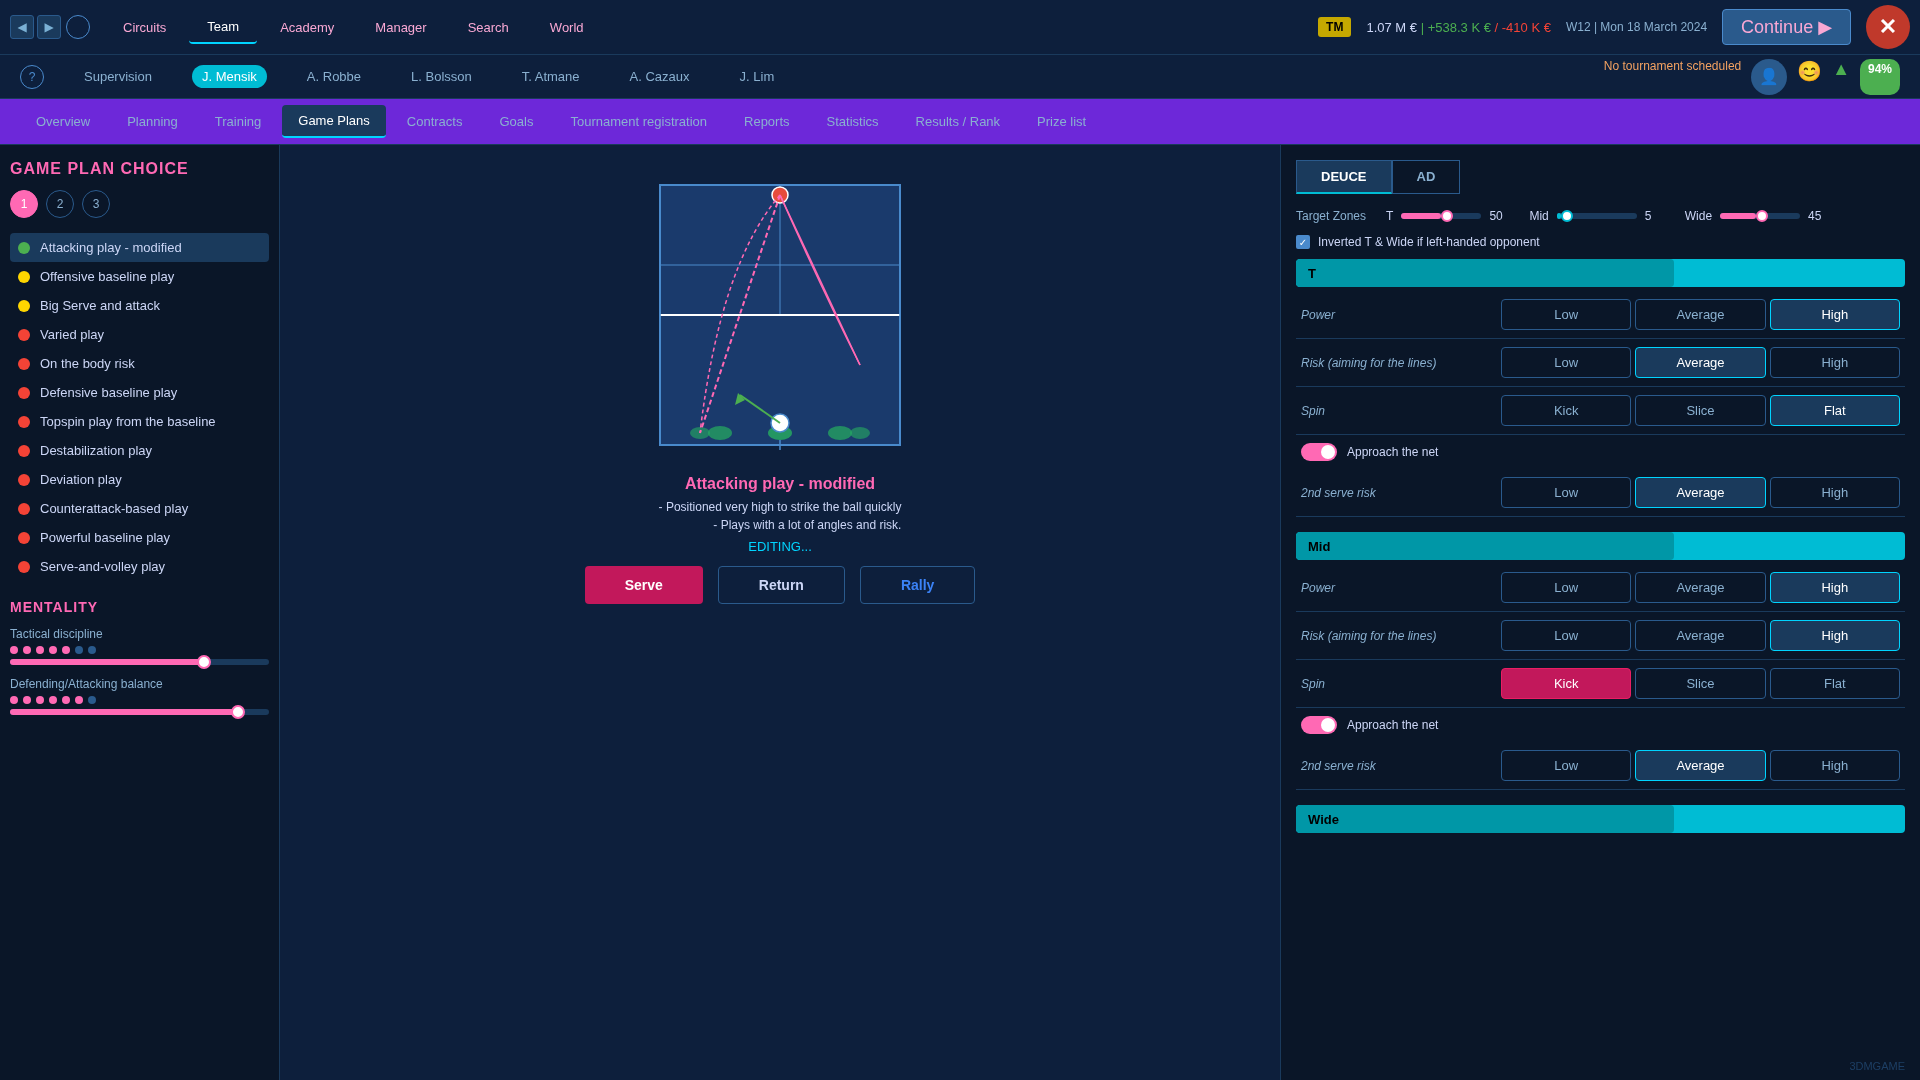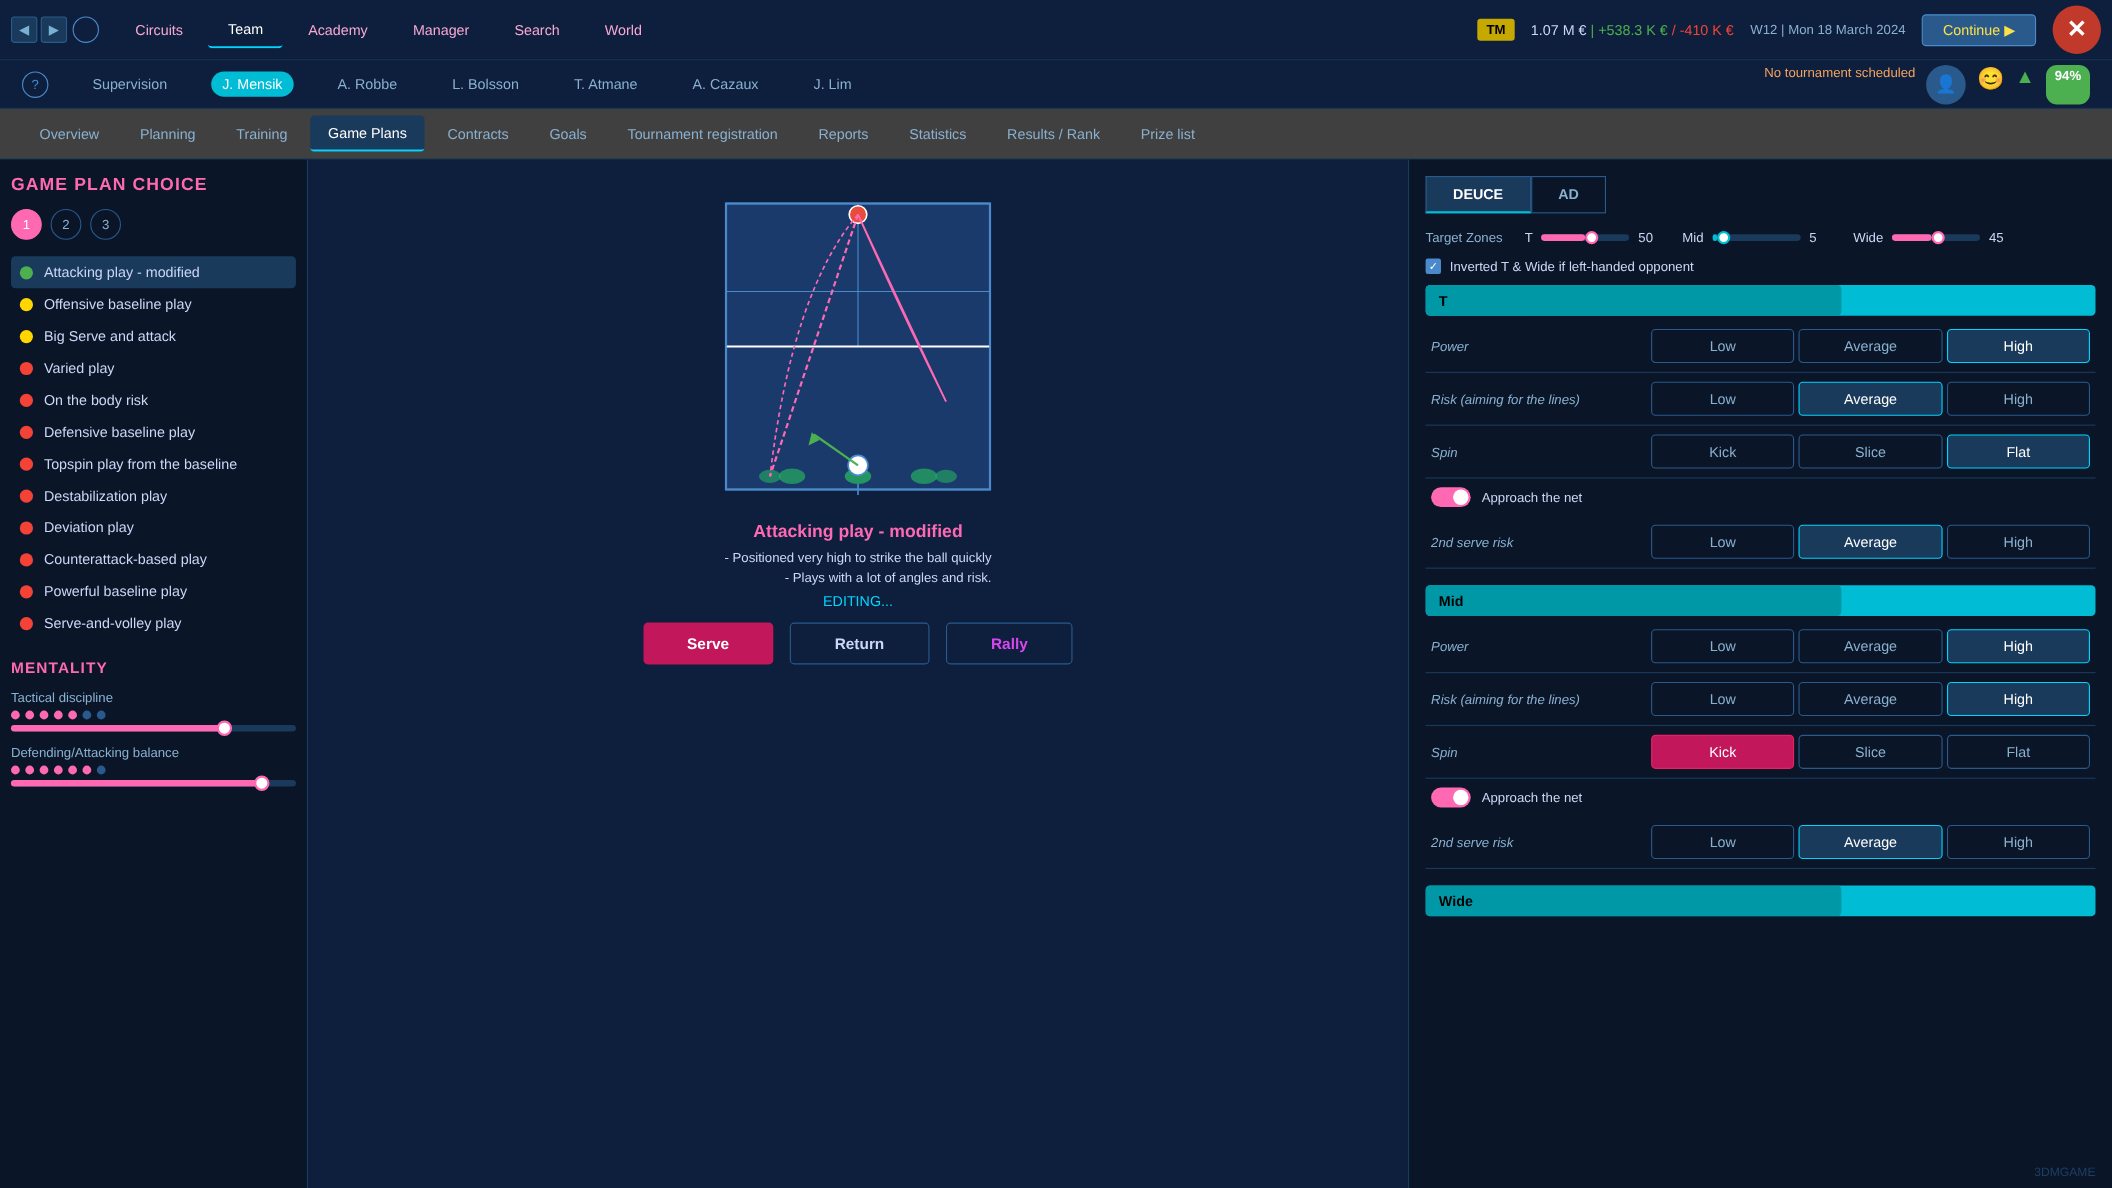--- a/index.html
+++ b/index.html
@@ -62,25 +62,25 @@
     }
     .money-display {
       color: #ccd6f6;
       font-size: 13px;
     }
     .money-green { color: #4caf50; }
     .money-red { color: #f44336; }
     .week-date { color: #8ab0d0; font-size: 12px; }
     .continue-btn {
       background: #2a5a8c;
-      color: #fde047;
+      color: #f9a8d4;
       padding: 6px 18px;
       border-radius: 4px;
       cursor: pointer;
-      font-size: 13px;
+      font-size: 18px;
       border: 1px solid #4a8acc;
     }
     .close-btn-circle {
       width: 44px; height: 44px;
       background: #c0392b;
       border-radius: 50%;
       display: flex; align-items: center; justify-content: center;
       color: #fff; font-size: 22px; font-weight: bold; cursor: pointer;
     }
 
@@ -137,21 +137,21 @@
       border-radius: 10px;
       font-size: 12px;
       font-weight: bold;
     }
     .arrow-up {
       color: #4caf50; font-size: 18px;
     }
 
     
     .tabs-bar {
-      background: #404040;
+      background: #6d28d9;
       height: 46px;
       display: flex;
       align-items: center;
       padding: 0 20px;
       gap: 5px;
       border-bottom: 1px solid #1a3a5c;
     }
     .tab-item {
       padding: 8px 16px;
       color: #8ab0d0;
@@ -323,21 +323,21 @@
       color: #fff;
       border: none;
     }
     .btn-return {
       background: transparent;
       color: #ccd6f6;
       border: 1px solid #2a5a8c;
     }
     .btn-rally {
       background: transparent;
-      color: #d946ef;
+      color: #3b82f6;
       border: 1px solid #2a5a8c;
     }
 
     
     .right-panel {
       width: 640px;
       background: #0a1628;
       border-left: 1px solid #1a3a5c;
       display: flex;
       flex-direction: column;

